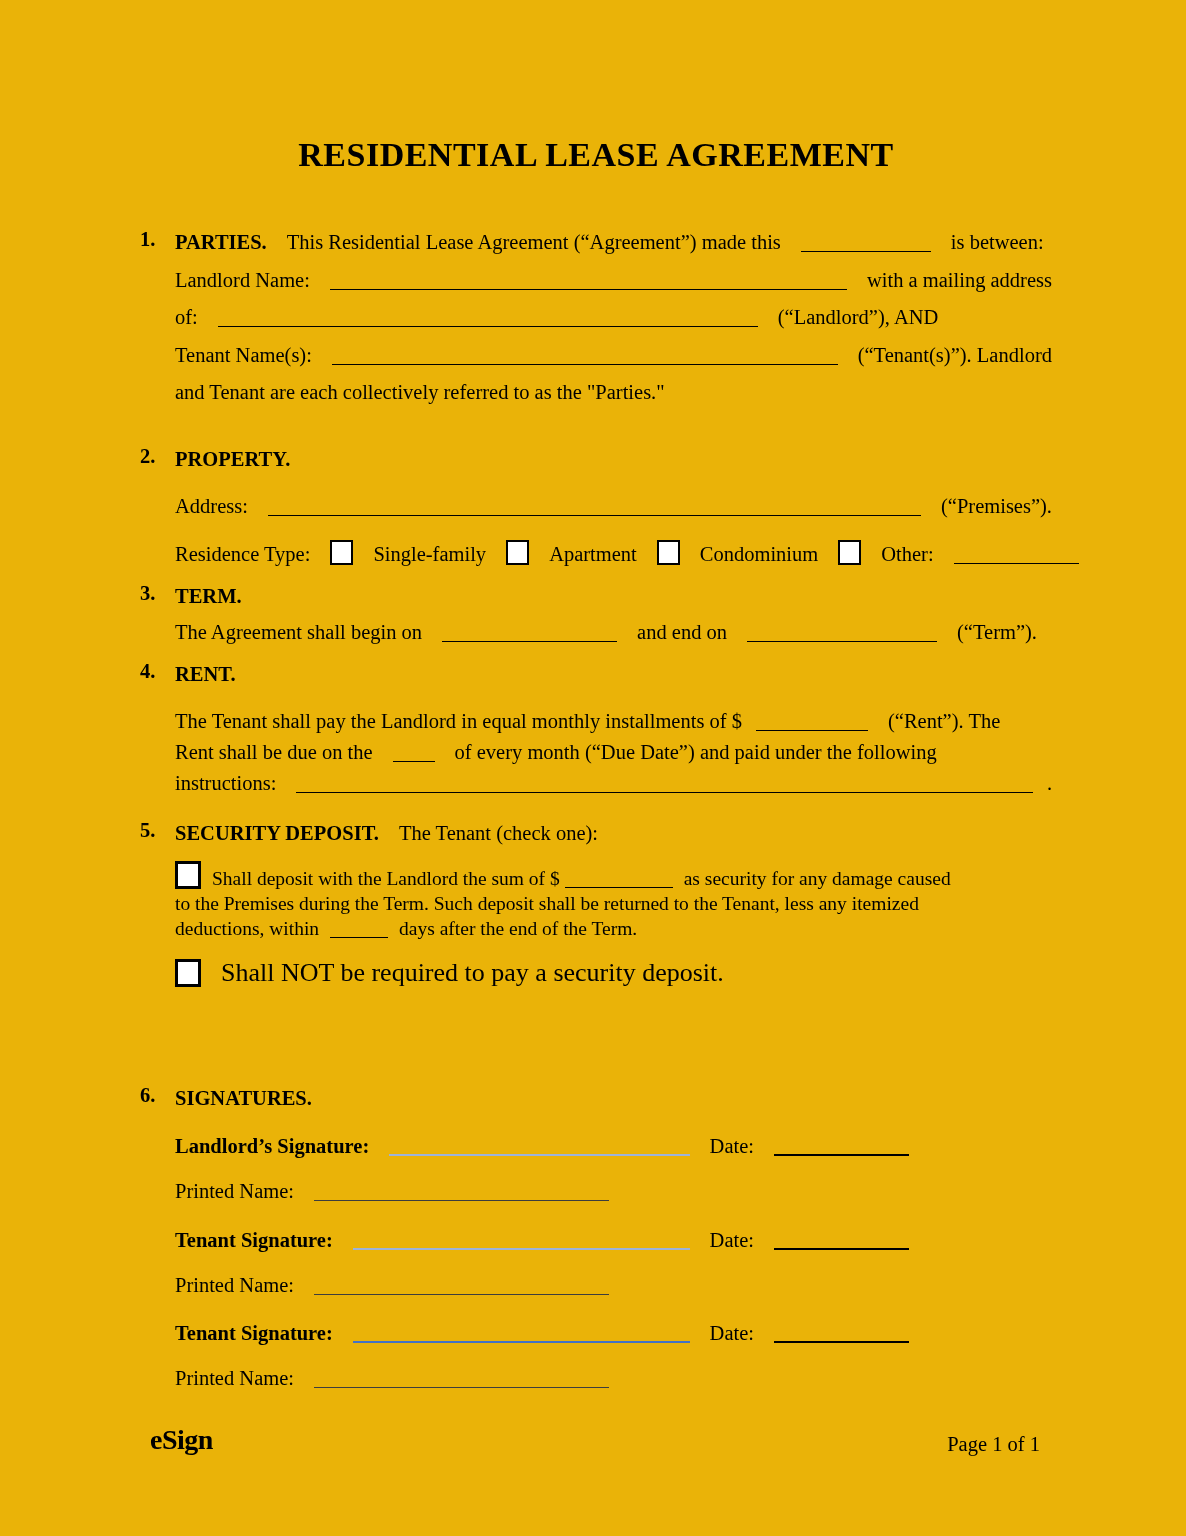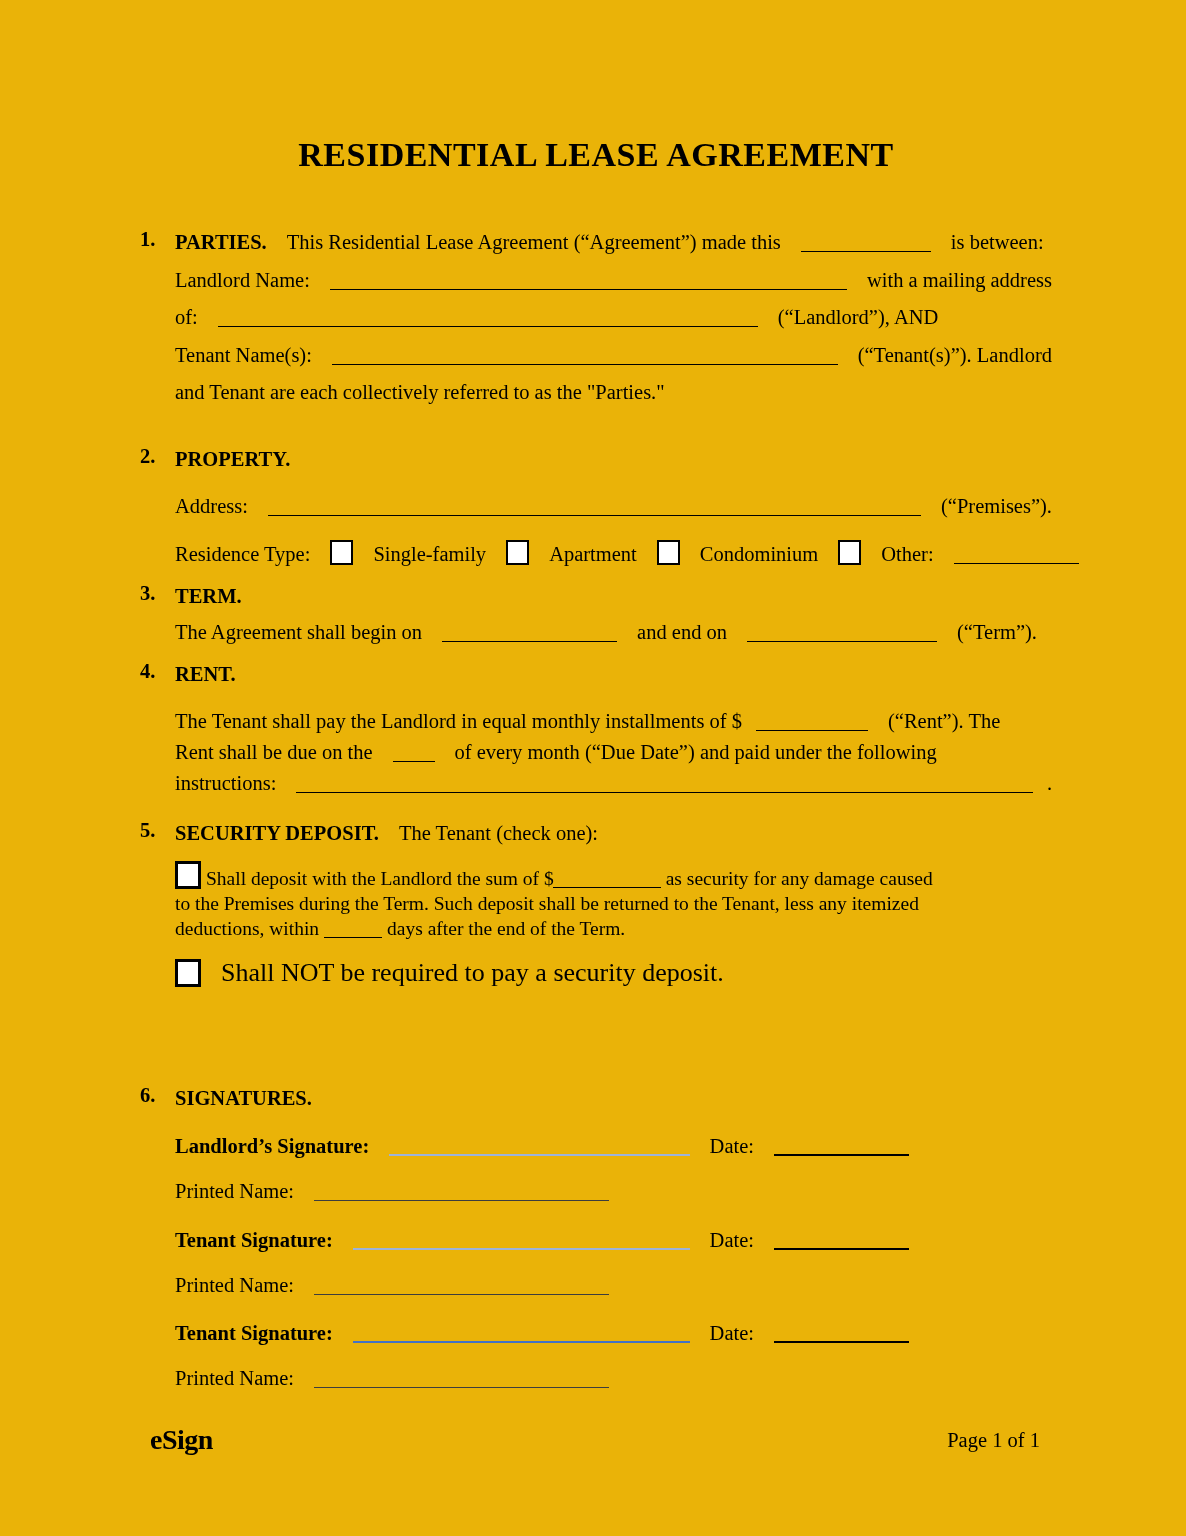--- a/index.html
+++ b/index.html
@@ -23,37 +23,37 @@
   .tight{margin-left:-6px;}
   .cb{width:19px;height:21px;border:2.6px solid #000;flex:none;margin-bottom:1px;background:#fff;}
   
   .s1 .row + .row{margin-top:11.5px;}
   .mt-s1{margin-top:48px;}
   .mt-s2{margin-top:41px;} .s2-address{margin-top:21px;} .s2-res{margin-top:22px;}
   .mt-s3{margin-top:16px;} .s3-line{margin-top:10px;text-align:center;}
   .mt-s4{margin-top:16px;} .s4-l1{margin-top:21px;} .s4-l{margin-top:5px;}
   .mt-s5{margin-top:24px;}
   .s5-para{margin-top:20px;font-size:19.5px;}
-  .s5-para .row{height:25px;gap:5px;}
+  .s5-para .row{height:25px;gap:11px;}
   .s5-para .cb2{width:20px;height:22px;border:3px solid #000;flex:none;margin-bottom:1px;background:#fff;}
   .s5-opt2{margin-top:22px;font-size:26px;}
   .s5-opt2 .cb2{width:20px;height:22px;border:3px solid #000;flex:none;margin-bottom:1px;background:#fff;}
   .mt-s6{margin-top:96px;}
   .sigrow{width:734px;}
   .sigrow .sigline{flex:1;height:0;border-bottom:2px solid #9db3da;margin-bottom:2px;}
   .sigrow.dark .sigline{border-bottom-color:#4472c4;}
   .sigrow .dateline{width:135px;border-bottom-width:2px;}
   .sig-first{margin-top:22px;}
   .pn{margin-top:19px;}
   .pn .bl{width:295px;border-bottom:1.5px solid #3d3d3d;}
   .sig-next{margin-top:23px;}
   .sig-next2{margin-top:22px;}
   .footer{
     position:absolute;left:150px;right:146px;top:1424px;
-    display:flex;justify-content:space-between;align-items:center;
+    display:flex;justify-content:space-between;align-items:flex-end;
   }
   .brand{font-size:28px;font-weight:700;letter-spacing:-.5px;}
   .pagenum{font-size:20.5px;}
 </style>
 </head>
 <body>
 
 <div class="page">
   <div class="content">
 

